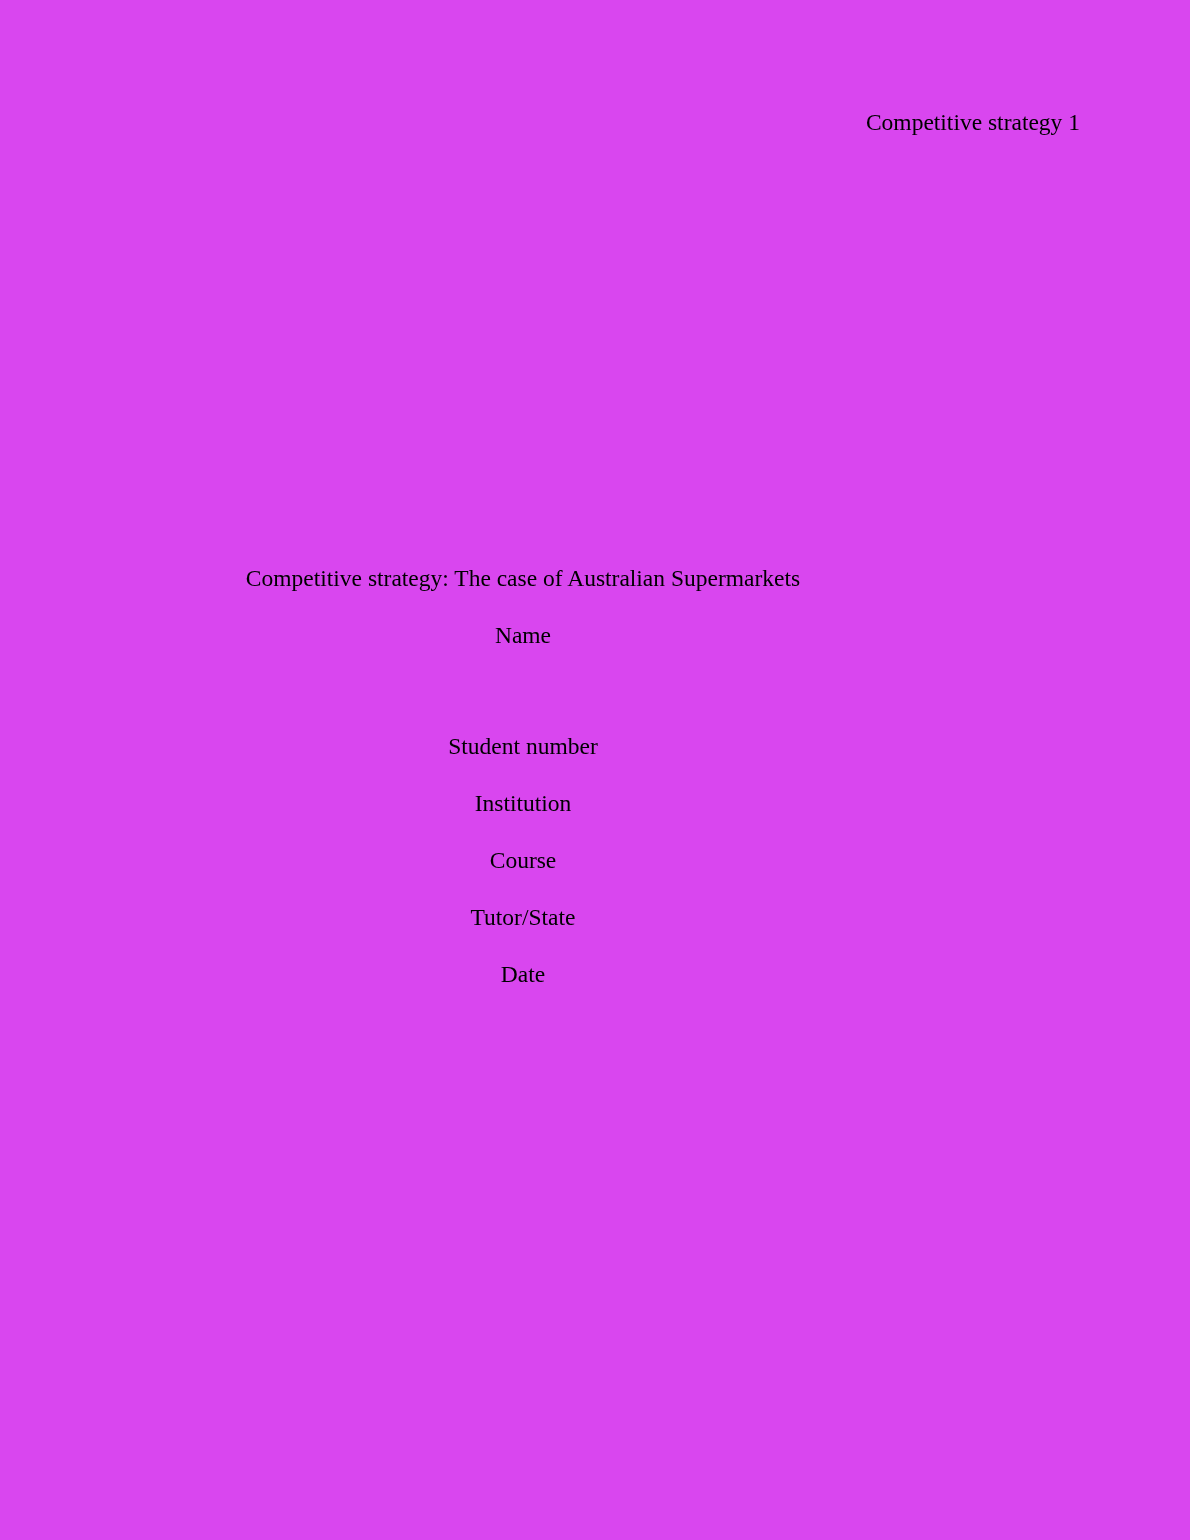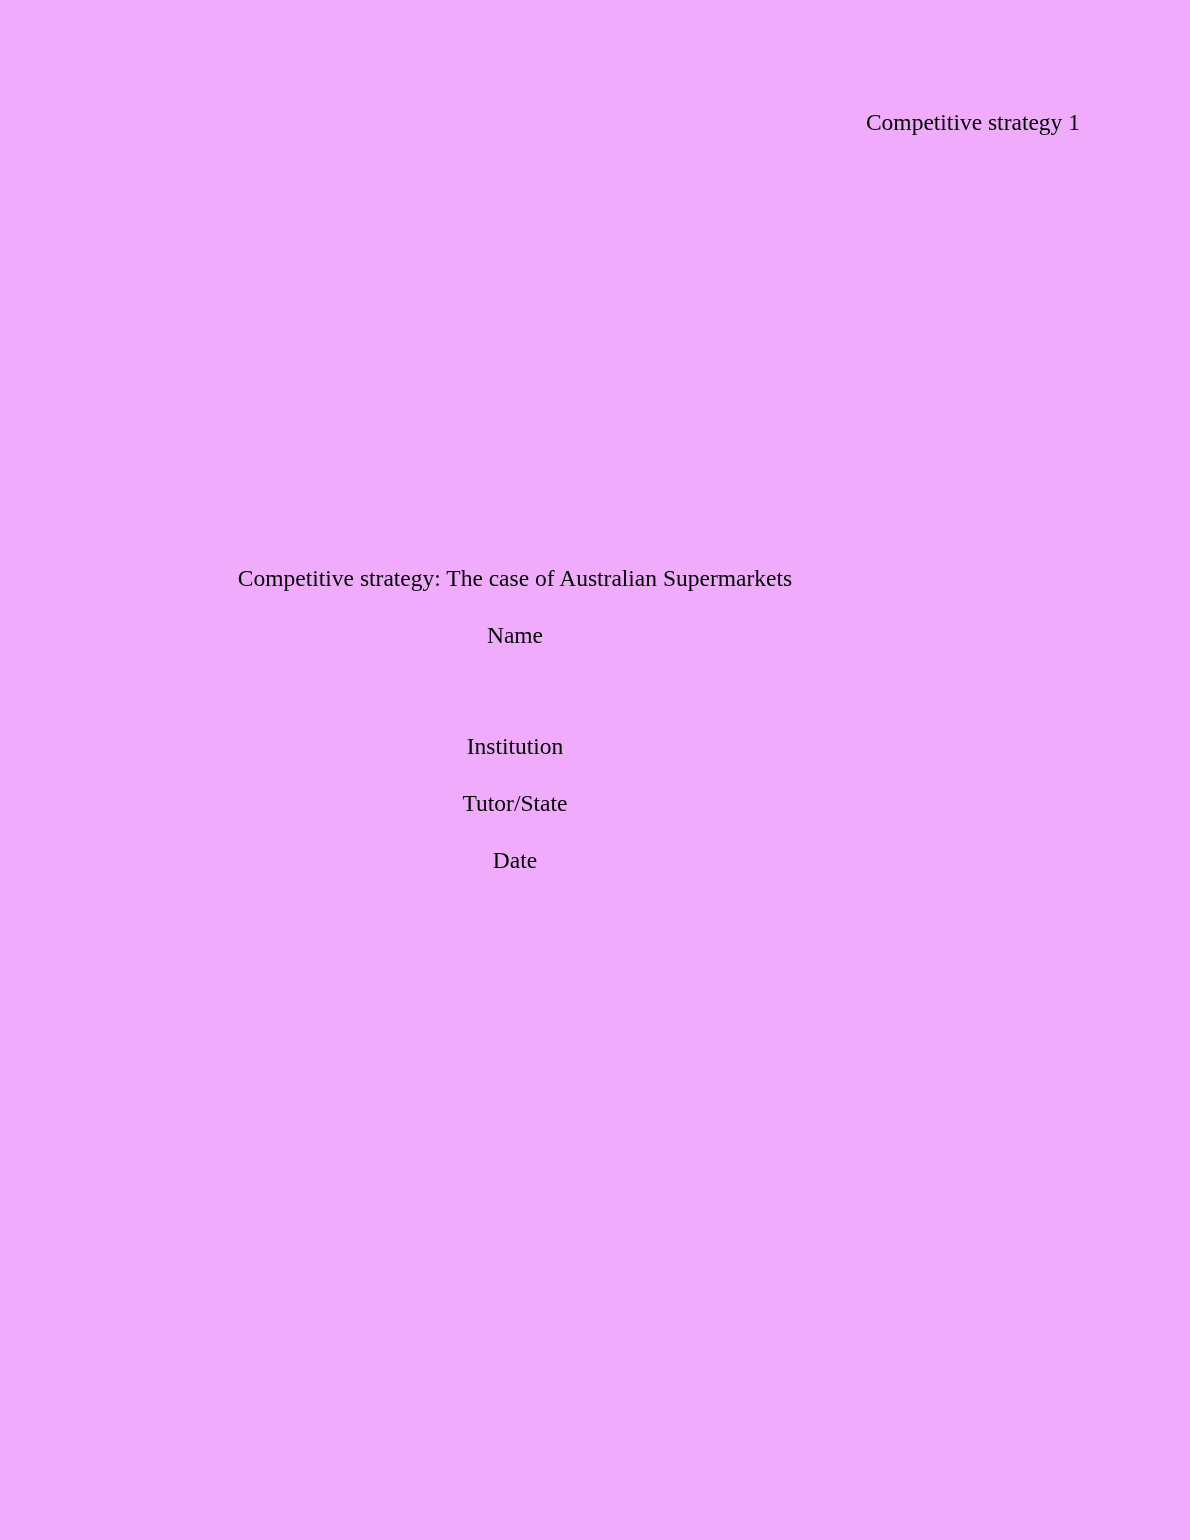--- a/index.html
+++ b/index.html
@@ -12,36 +12,36 @@
     height: 1540px;
     position: relative;
     font-family: "Liberation Serif", serif;
     color: #000000;
     overflow: hidden;
   }
   .page {
     position: relative;
     width: 1190px;
     height: 1540px;
-    background: #f0abfc;
+    background: #d946ef;
     box-sizing: border-box;
   }
   .running-head {
     position: absolute;
     top: 108px;
     right: 110px;
     font-size: 23.5px;
     line-height: 1.2;
     white-space: nowrap;
     text-align: right;
   }
   .title-block {
     position: absolute;
     top: 565px;
-    left: 8px;
+    left: 16px;
     width: 1014px;
   }
   .centered-line {
     text-align: center;
     font-size: 23.5px;
     line-height: 1.15;
     margin: 0;
     padding: 0;
   }
   .line-title {
@@ -69,24 +69,26 @@
   <div class="running-head">Competitive strategy 1</div>
 
   <div class="title-block">
 
     <p class="centered-line line-title">Competitive strategy: The case of Australian Supermarkets</p>
 
     <p class="centered-line line-name">Name</p>
 
     <div class="spacer-line"></div>
 
+    <p class="centered-line line-gap">Student number</p>
 
     <p class="centered-line line-gap">Institution</p>
 
 
+    <p class="centered-line line-gap">Course</p>
 
     <p class="centered-line line-gap">Tutor/State</p>
 
     <p class="centered-line line-last">Date</p>
 
   </div>
 
 </div>
 
 </body></html>

